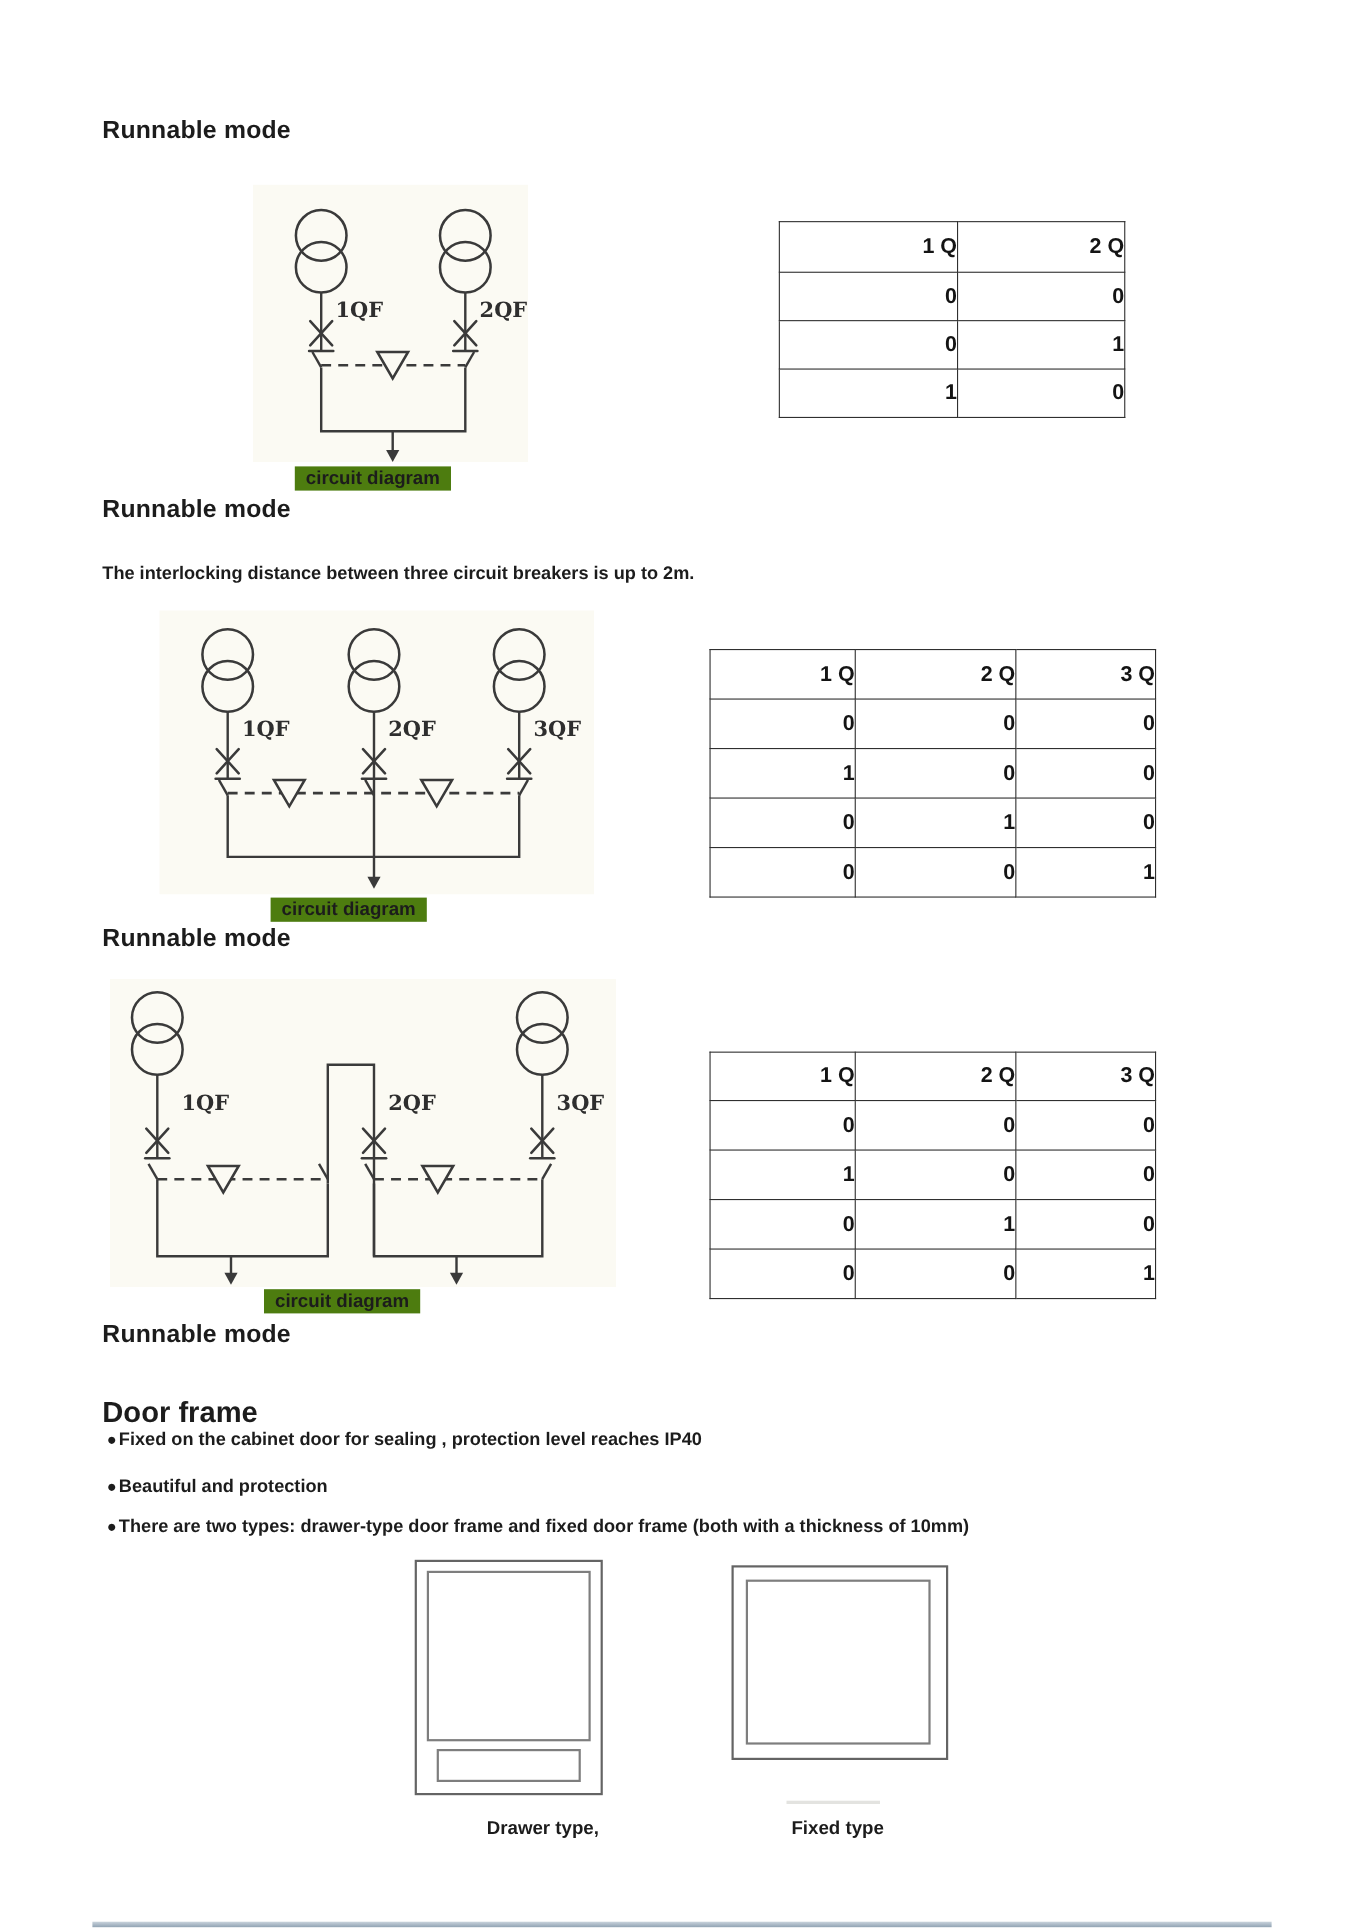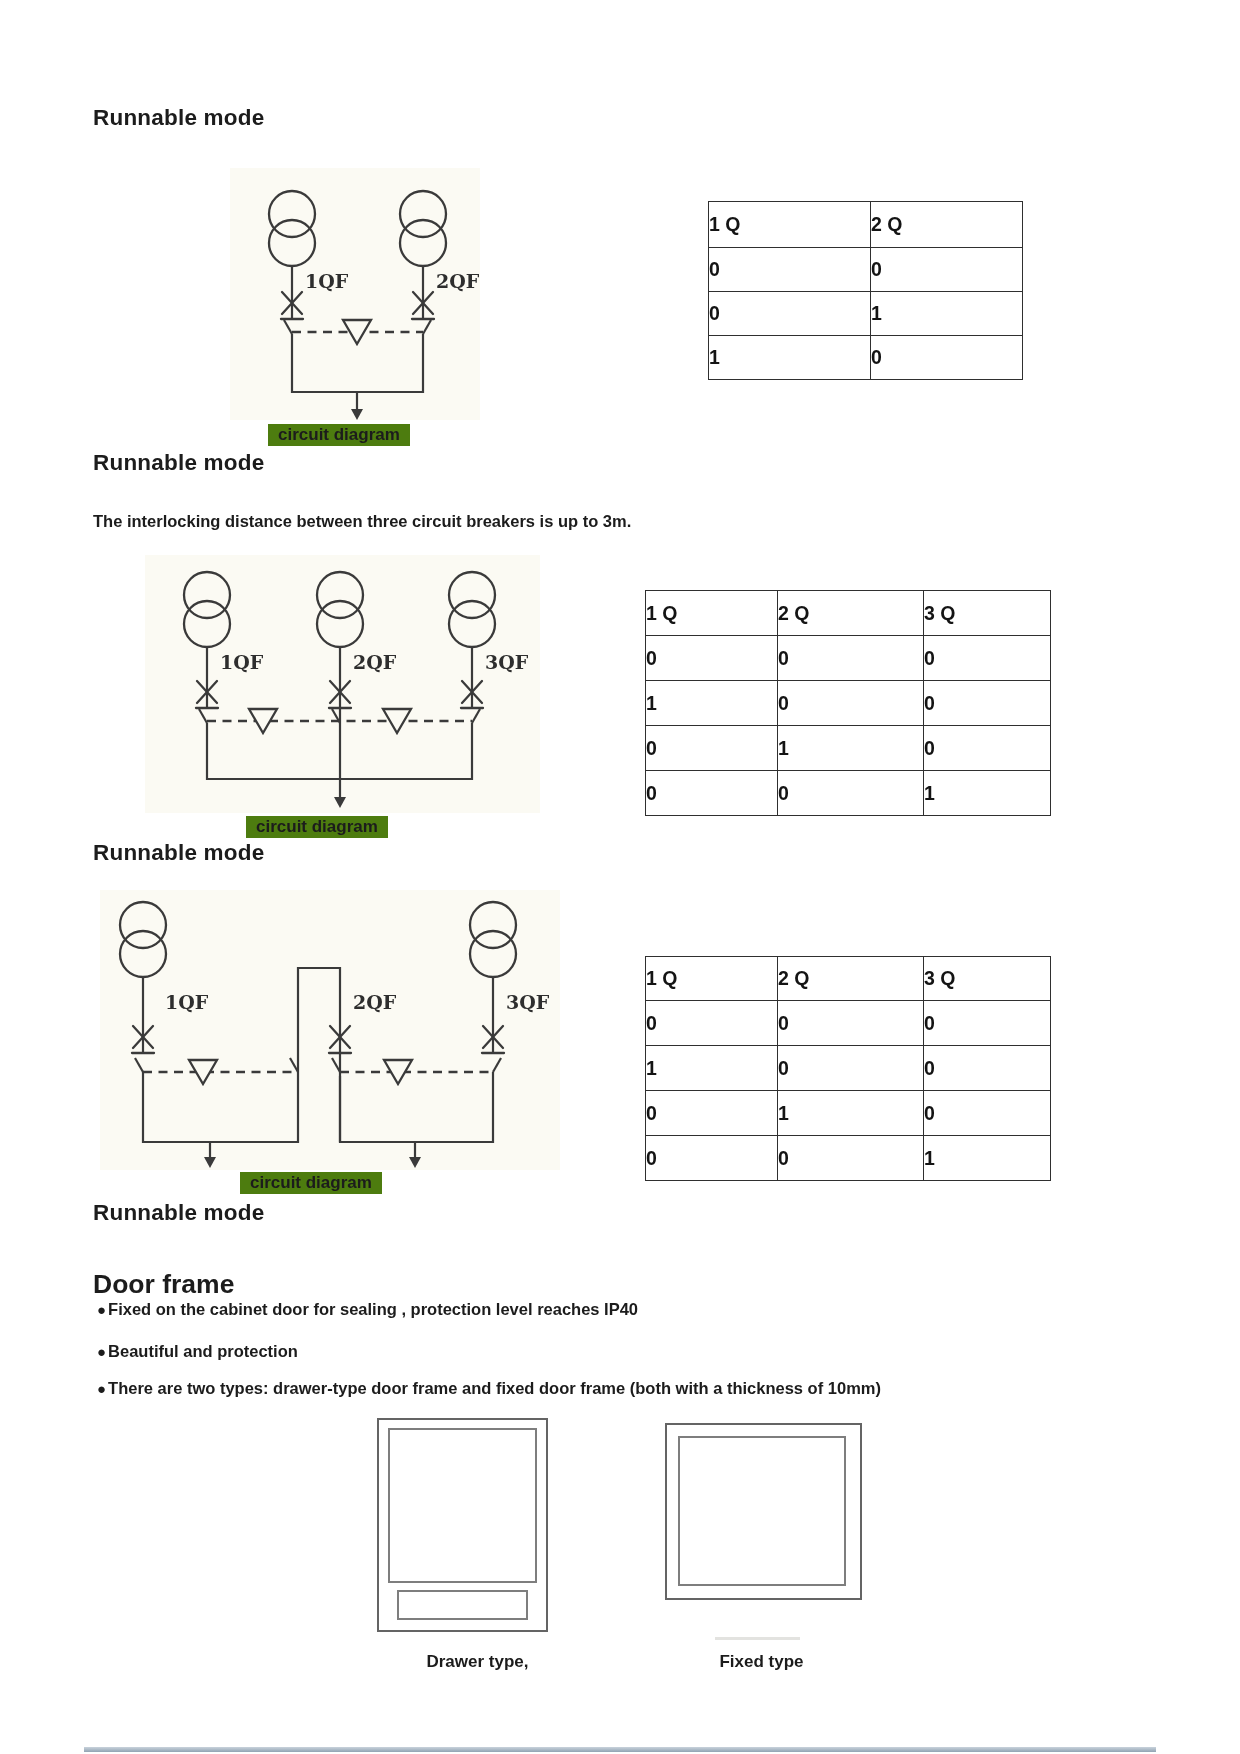--- a/index.html
+++ b/index.html
@@ -9,21 +9,21 @@
     margin:0 auto;
     font-weight:bold;
   }
   .h-sec{position:absolute;font-size:22.5px;letter-spacing:.2px;}
   .h-big{position:absolute;font-size:26.5px;margin-top:29px;}
   .para{position:absolute;font-size:16.5px;white-space:nowrap;}
   .caption{position:absolute;font-size:17px;white-space:nowrap;background:#4d7c0f;padding:1px 10px;}
   .diagram{position:absolute;background:#fbfaf3;}
   .diagram text{font-family:"DejaVu Serif",serif;font-size:19px;fill:#2e2e2e;stroke:none;}
   .dt{position:absolute;border-collapse:collapse;background:#fff;table-layout:fixed;}
-  .dt td{border:1.6px solid #2f2f2f;text-align:left;vertical-align:middle;
+  .dt td{border:1.6px solid #2f2f2f;text-align:right;vertical-align:middle;
          font-size:19.5px;color:#141414;padding:0;}
   .bullet{position:absolute;font-size:16.5px;display:flex;align-items:center;white-space:nowrap;}
   .bullet .dot{font-size:15px;line-height:1;margin-right:2px;}
   .fig{position:absolute;border:2px solid #646464;background:#fff;}
   .fig-inner{position:absolute;border:2px solid #7e7e7e;background:#fff;}
   .figlabel{position:absolute;font-size:17px;text-align:center;white-space:nowrap;}
   .artifact{position:absolute;height:3px;background:#e3e3e0;}
   .bottom-band{position:absolute;background:linear-gradient(to bottom,#c9d3dc,#91a3b3);}
   .stroke{stroke:#3a3a3a;stroke-width:2.2;fill:none;}
   .dash{stroke:#3a3a3a;stroke-width:2.4;fill:none;stroke-dasharray:9 6.5;}
@@ -87,21 +87,21 @@
       <td>1</td>
     </tr>
     <tr style="height:44px">
       <td>1</td>
       <td>0</td>
     </tr>
   </tbody>
     </table>
 
   <div class="h-sec" style="left:93px;top:450px">Runnable mode</div>
-  <div class="para" style="left:93px;top:512px">The interlocking distance between three circuit breakers is up to 3m.</div>
+  <div class="para" style="left:93px;top:512px">The interlocking distance between three circuit breakers is up to 2m.</div>
 
   <svg class="diagram" style="left:145px;top:555px" width="395" height="258" viewBox="0 0 395 258">
     <use href="#xfmr" x="62" y="40"></use>
     <use href="#xfmr" x="195" y="40"></use>
     <use href="#xfmr" x="327" y="40"></use>
     <line class="stroke" x1="62" y1="92" x2="62" y2="153"></line>
     <line class="stroke" x1="195" y1="92" x2="195" y2="224"></line>
     <line class="stroke" x1="327" y1="92" x2="327" y2="153"></line>
     <use href="#brk" x="62" y="137"></use>
     <use href="#brk" x="195" y="137"></use>
@@ -242,18 +242,18 @@
   <div class="fig" style="left:377px;top:1418px;width:167px;height:210px">
     <div class="fig-inner" style="left:9px;top:8px;width:145px;height:151px"></div>
     <div class="fig-inner" style="left:18px;top:170px;width:127px;height:26px"></div>
   </div>
 
   <div class="fig" style="left:665px;top:1423px;width:193px;height:173px">
     <div class="fig-inner" style="left:11px;top:11px;width:164px;height:146px"></div>
   </div>
   <div class="artifact" style="left:715px;top:1637px;width:85px"></div>
 
-  <div class="figlabel" style="left:392px;top:1652px;width:171px">Drawer type,</div>
+  <div class="figlabel" style="left:408px;top:1652px;width:171px">Drawer type,</div>
   <div class="figlabel" style="left:665px;top:1652px;width:193px">Fixed type</div>
 
   <div class="bottom-band" style="left:84px;top:1747px;width:1072px;height:5px"></div>
 
 </div>
 
 </body></html>

